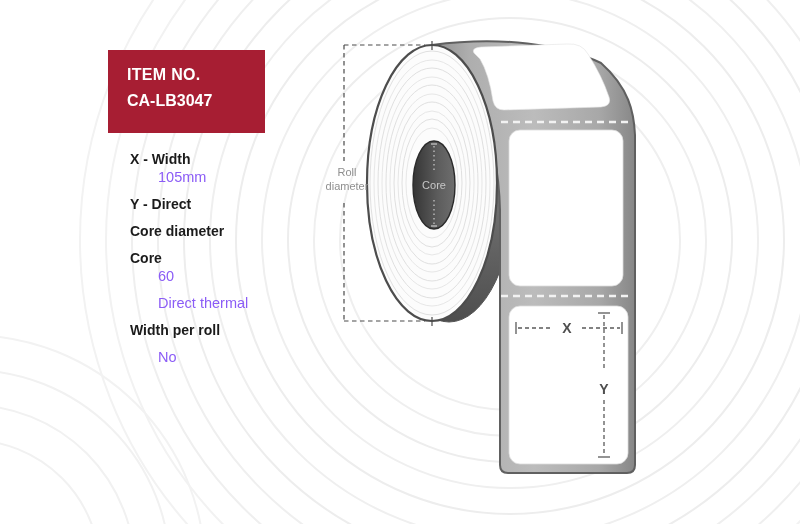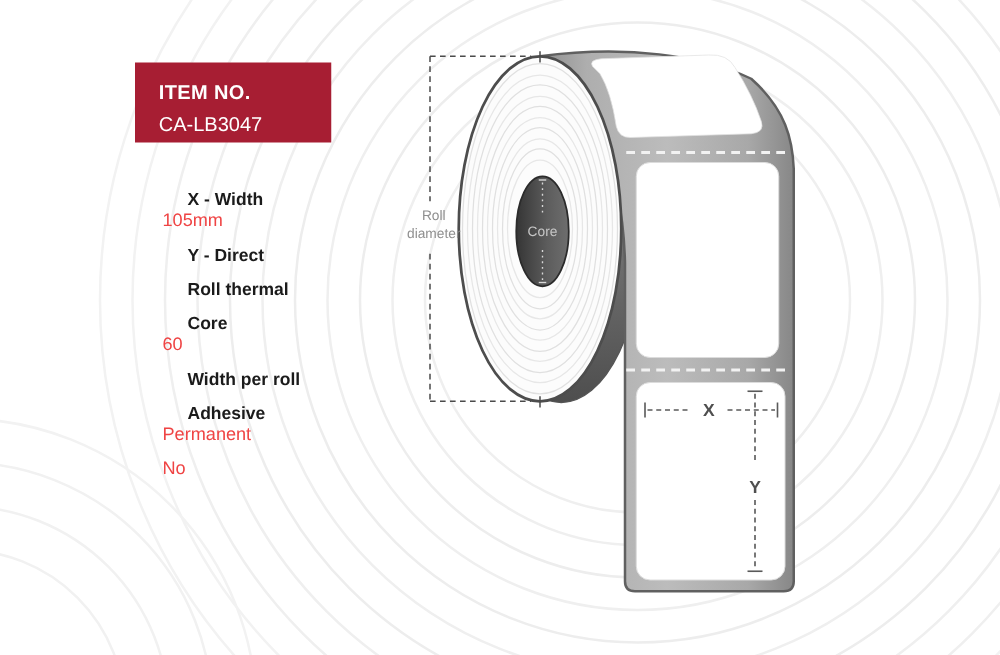--- a/index.html
+++ b/index.html
@@ -3,30 +3,30 @@
 <meta charset="utf-8">
 <style>
   html,body{margin:0;padding:0;background:#ffffff;}
   .canvas{
     position:relative;width:800px;height:524px;overflow:hidden;
     background:#ffffff;
     font-family:"Liberation Sans", sans-serif;
   }
   .illus{position:absolute;left:0;top:0;width:800px;height:524px;}
   .item-box{
-    position:absolute;left:108px;top:50px;width:157px;height:64px;
+    position:absolute;left:108px;top:50px;width:157px;height:83px;
     background:#a71e33;color:#ffffff;box-sizing:border-box;
     padding:15px 0 0 19px;z-index:2;
   }
   .item-label{font-size:16px;font-weight:bold;letter-spacing:0.3px;line-height:19px;}
-  .item-code{font-size:16px;font-weight:normal;margin-top:7px;line-height:19px;}
+  .item-code{font-size:16px;font-weight:bold;margin-top:7px;line-height:19px;}
   .specs{position:absolute;left:130px;top:151px;width:200px;z-index:2;}
   .spec{margin-bottom:10px;}
-  .spec-label{font-size:14px;font-weight:bold;color:#1b1b1b;line-height:17px;margin-left:20px;}
-  .spec-value{font-size:14.5px;font-weight:normal;color:#ef4444;line-height:17px;margin-top:1px;}
+  .spec-label{font-size:14px;font-weight:bold;color:#1b1b1b;line-height:17px;}
+  .spec-value{font-size:14.5px;font-weight:normal;color:#8b5cf6;line-height:17px;margin-top:1px;margin-left:28px;}
   svg text{font-family:"Liberation Sans", sans-serif;}
 </style>
 </head>
 <body>
 
 <div class="canvas">
 
   <svg class="illus" viewBox="0 0 800 524" aria-hidden="true">
     <defs>
       <linearGradient id="stripGrad" gradientUnits="userSpaceOnUse" x1="433" y1="0" x2="635" y2="0">
@@ -146,33 +146,30 @@
 
   <div class="specs">
     <div class="spec">
       <div class="spec-label">X - Width</div>
       <div class="spec-value">105mm</div>
     </div>
     <div class="spec">
       <div class="spec-label">Y - Direct</div>
     </div>
     <div class="spec">
-      <div class="spec-label">Roll thermal</div>
+      <div class="spec-label">Core diameter</div>
     </div>
     <div class="spec">
       <div class="spec-label">Core</div>
       <div class="spec-value">60</div>
     </div>
     <div class="spec">
+      <div class="spec-value">Direct thermal</div>
     </div>
     <div class="spec">
       <div class="spec-label">Width per roll</div>
-    </div>
-    <div class="spec">
-      <div class="spec-label">Adhesive</div>
-      <div class="spec-value">Permanent</div>
     </div>
     <div class="spec">
       <div class="spec-value">No</div>
     </div>
   </div>
 
 </div>
 
 </body></html>

